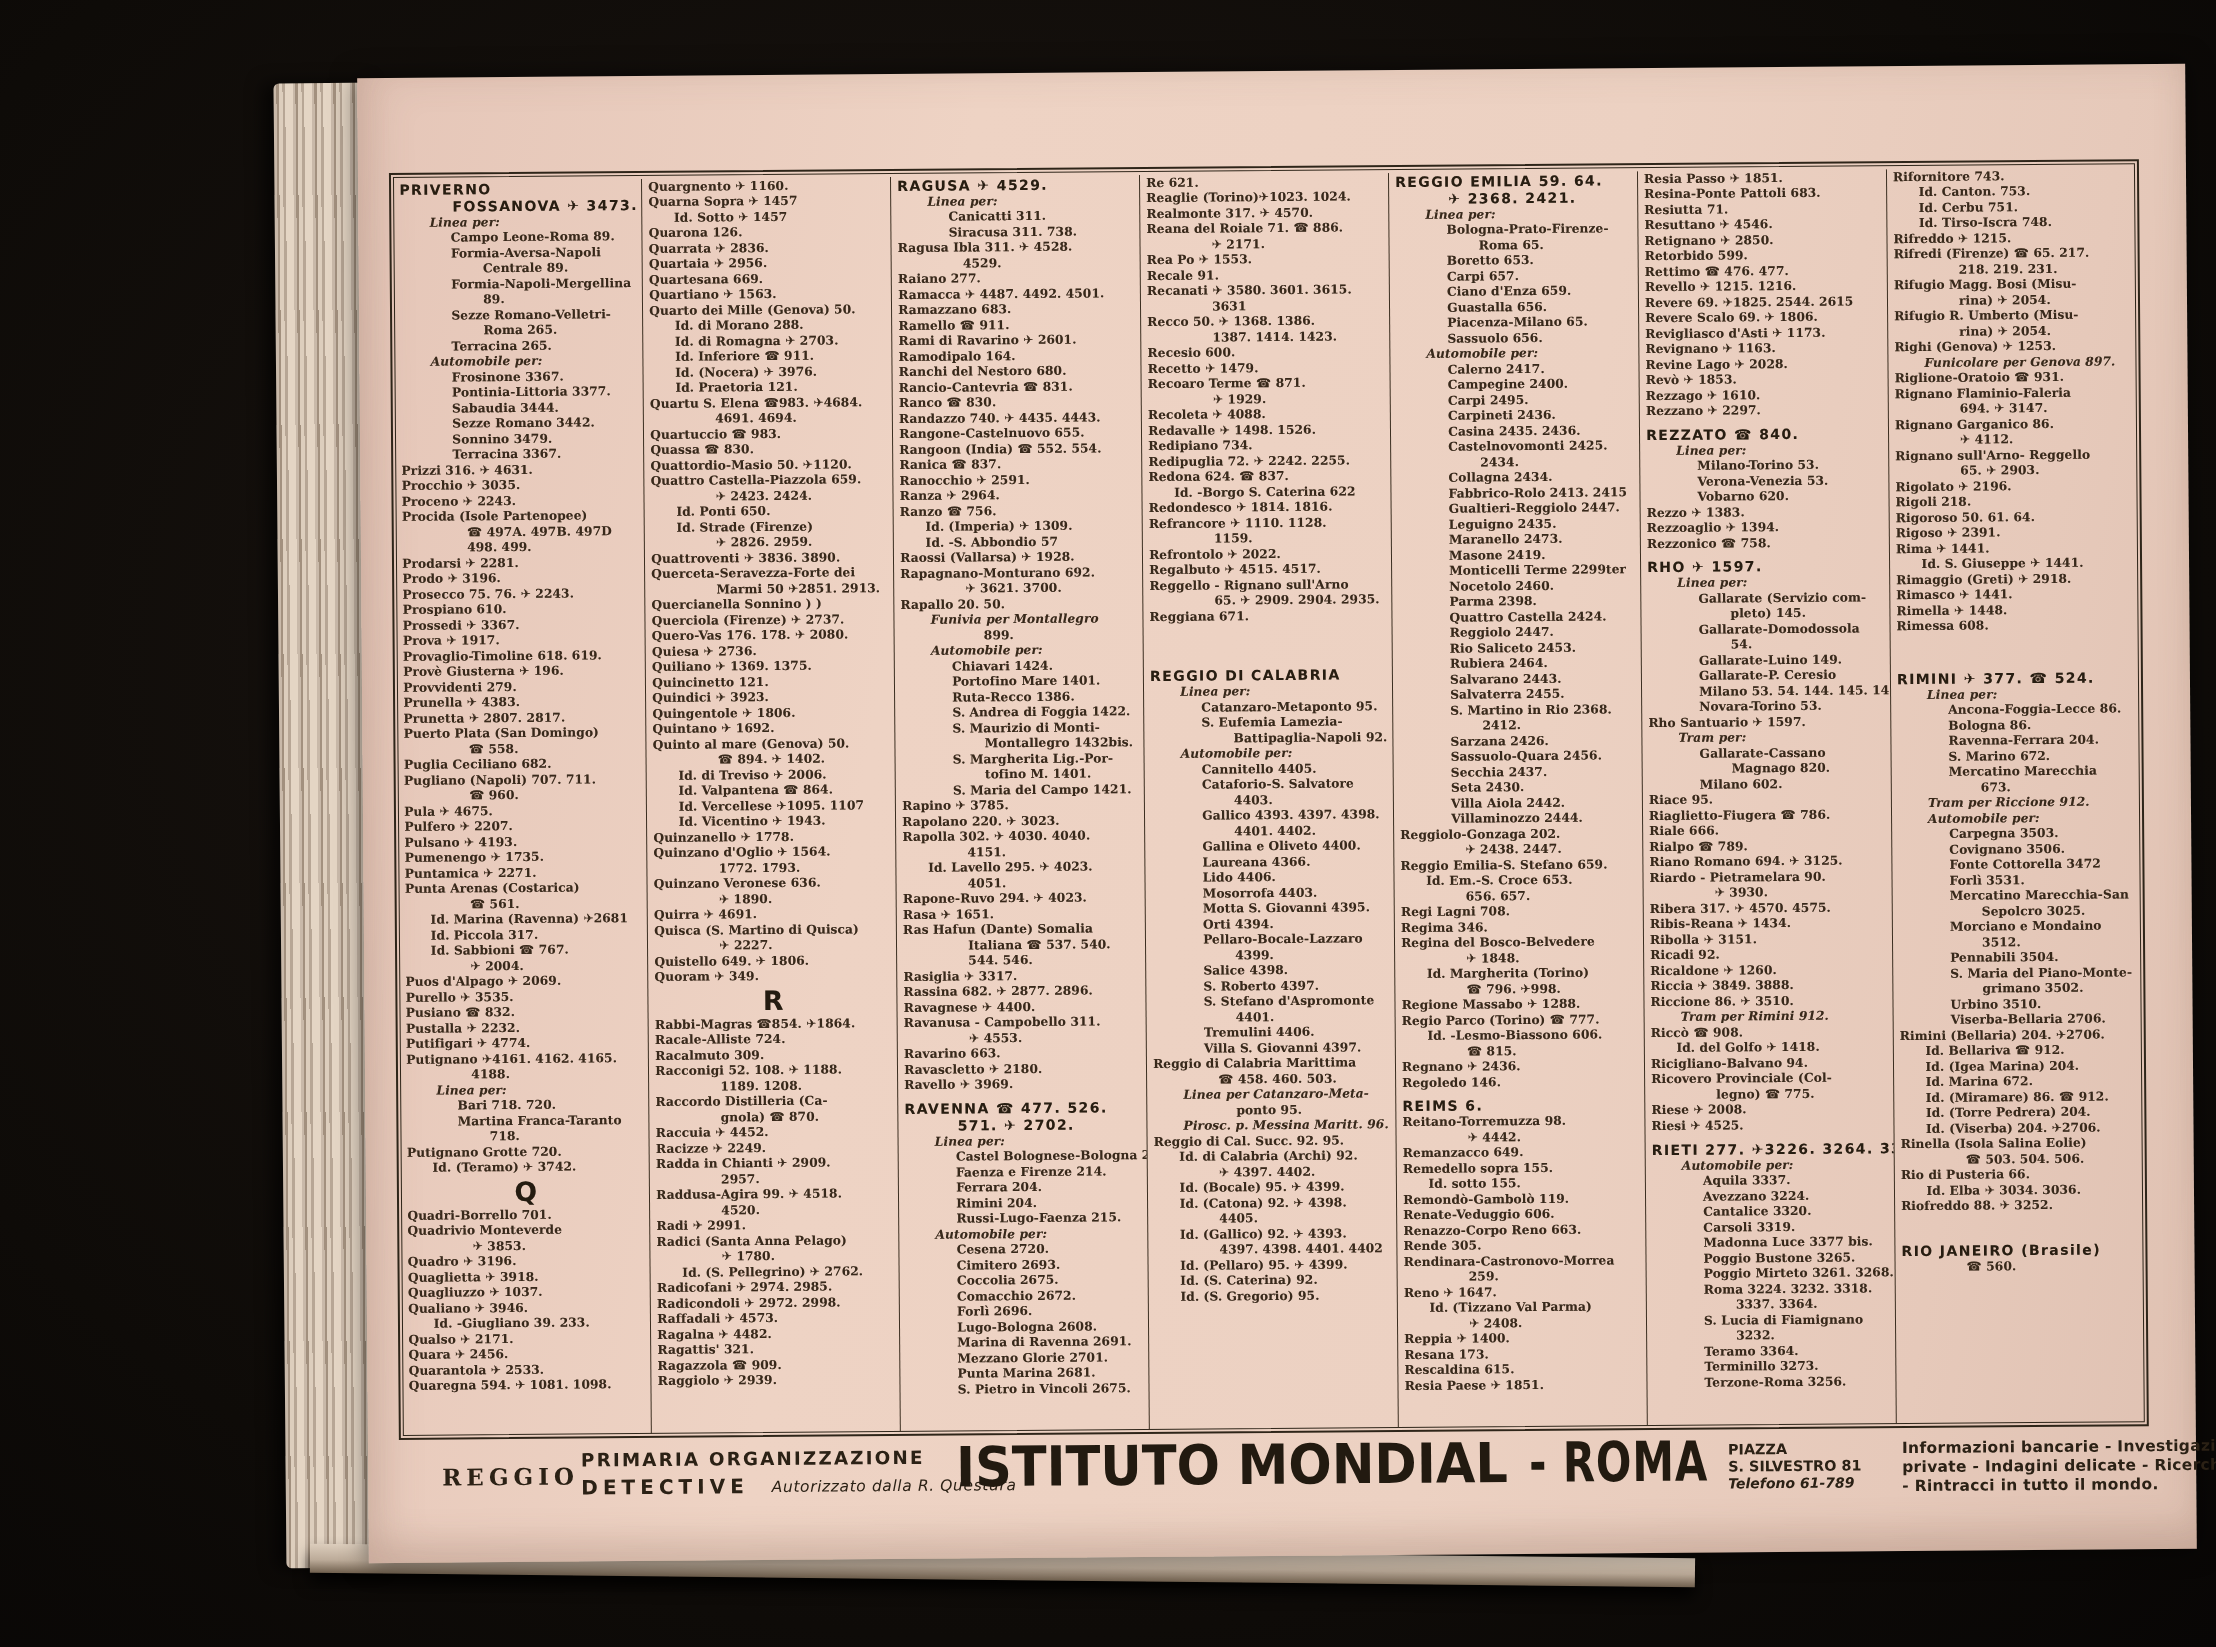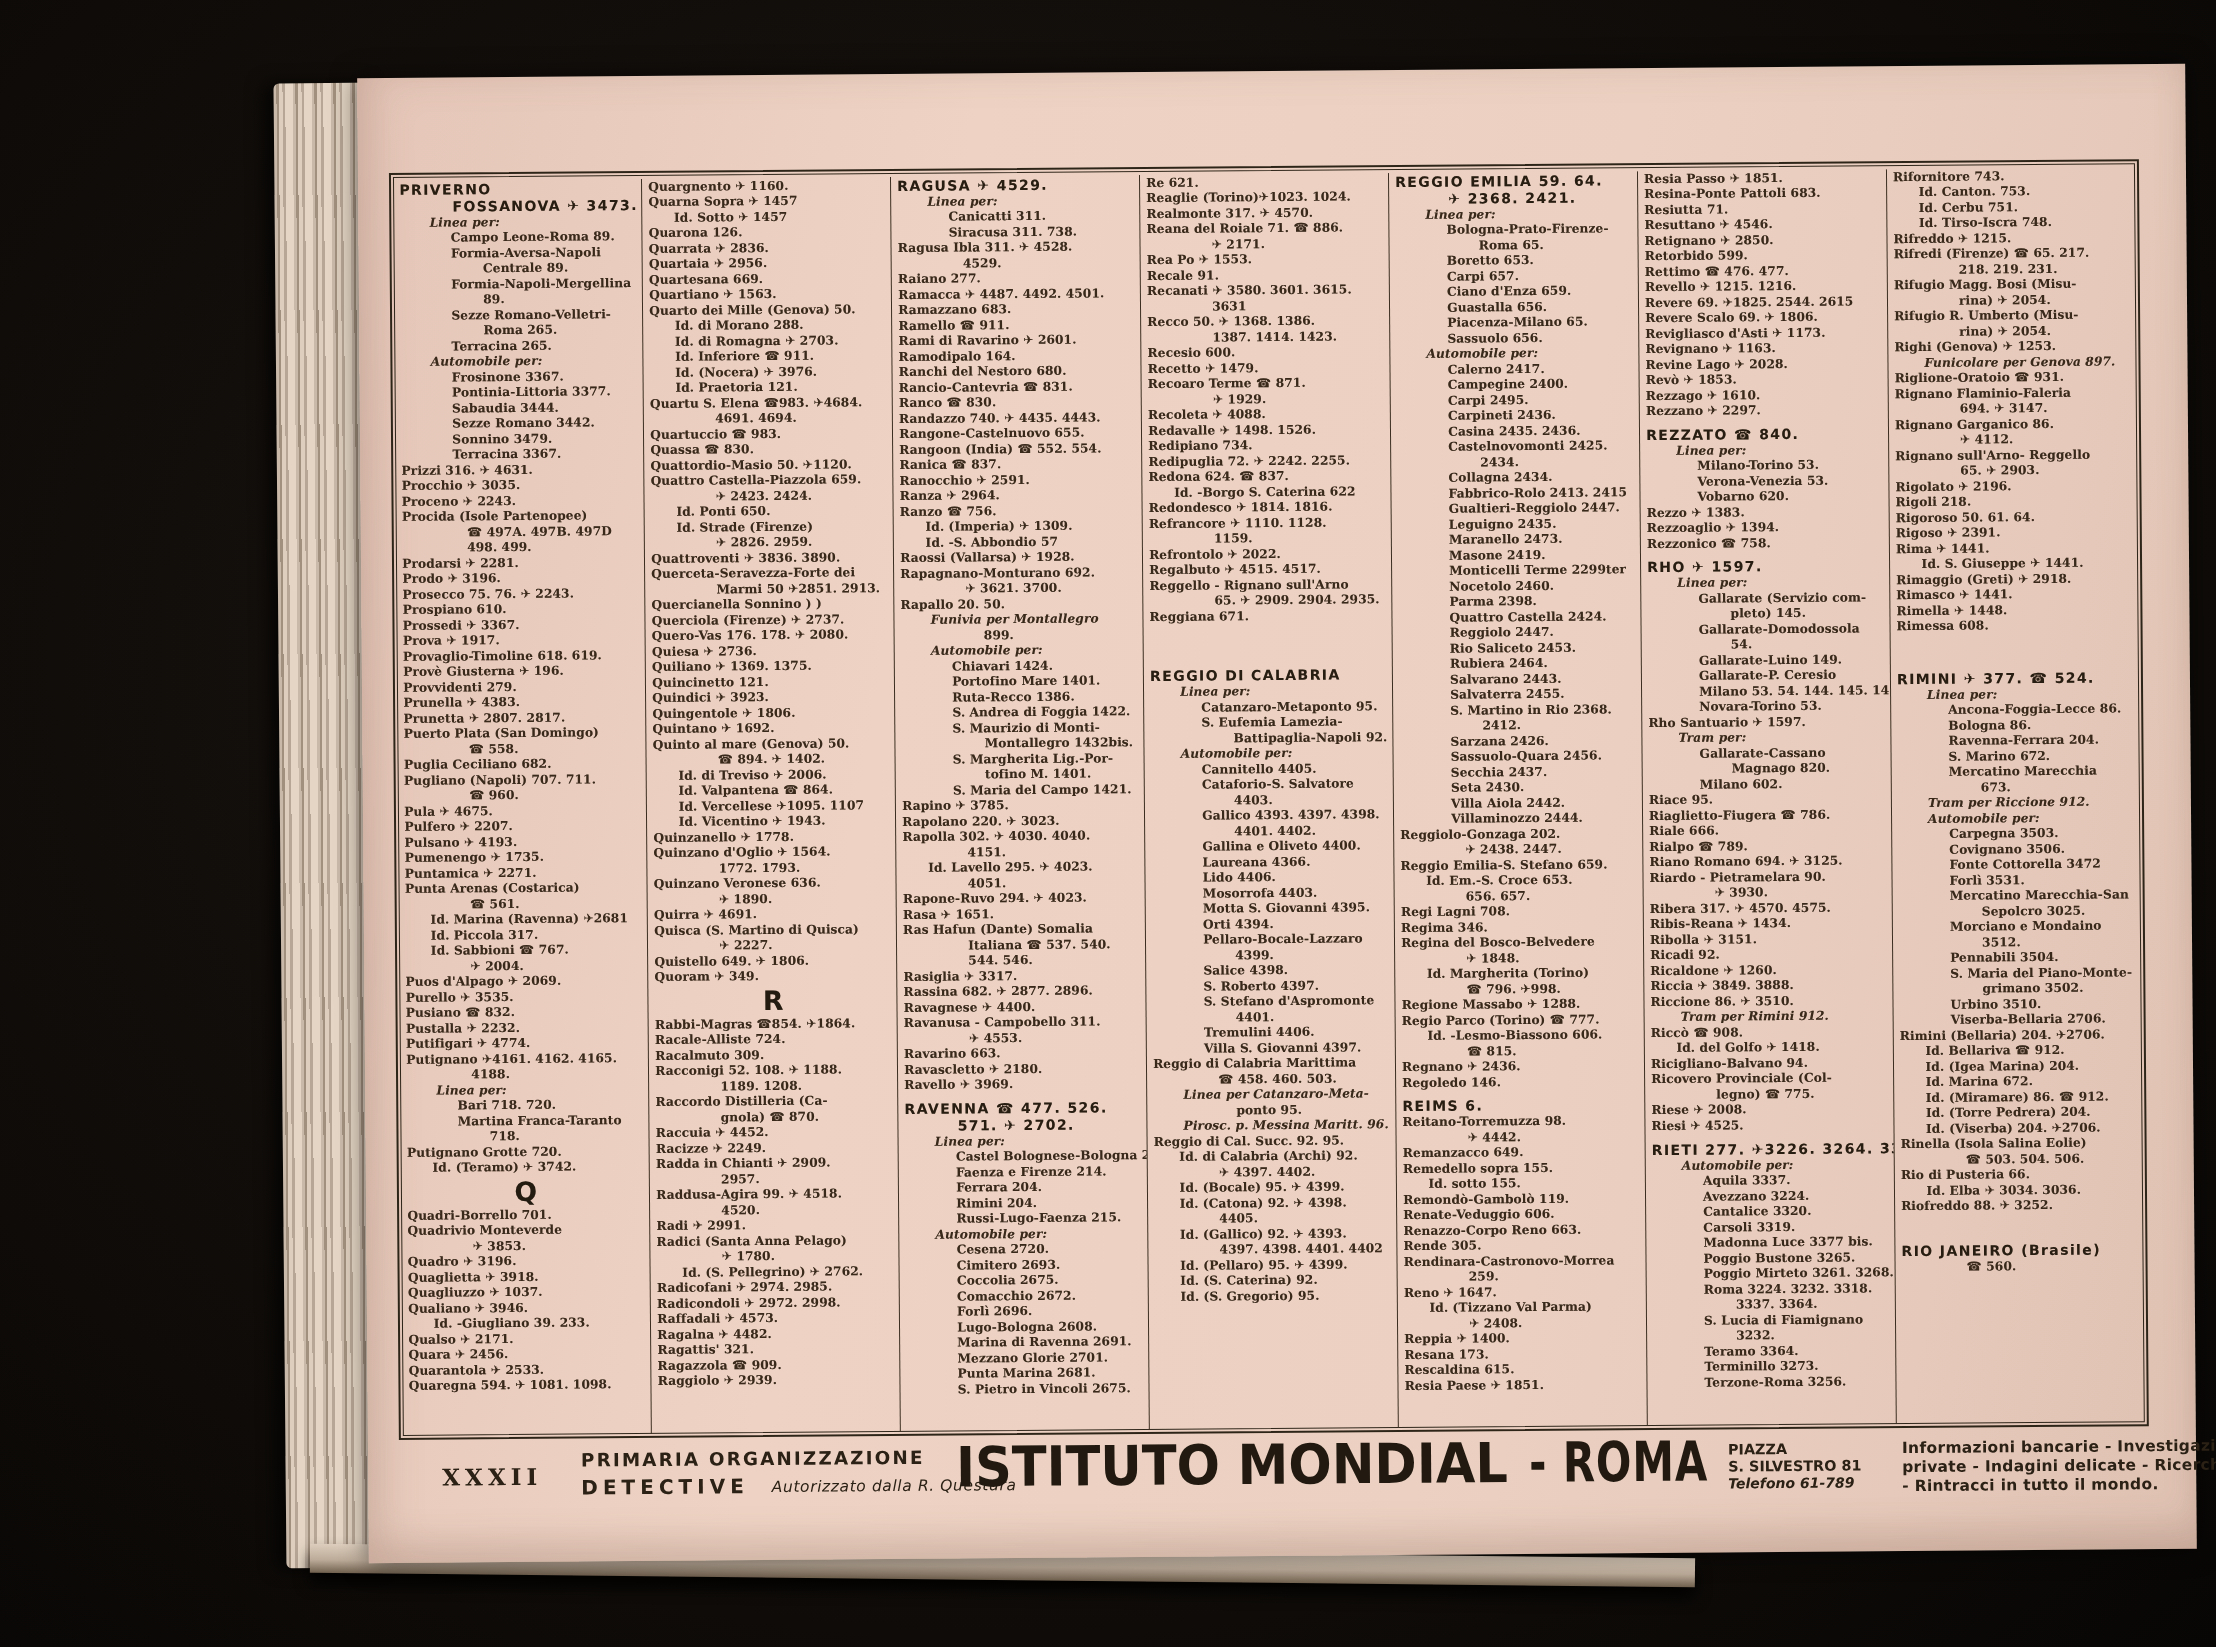--- a/index.html
+++ b/index.html
@@ -634,21 +634,21 @@
           <div class="ln g"></div>
           <div class="ln g"></div>
           <div class="ln g"></div>
           <div class="ln h">RIO JANEIRO (Brasile)</div>
           <div class="ln c">☎ 560.</div>
         </div>
       </div>
   </div>
 
   <div class="footer">
-    <div class="roman">XXXII</div>
+    <div class="roman">REGGIO</div>
     <div class="org">
       <div class="org-l1">PRIMARIA ORGANIZZAZIONE</div>
       <div>
         <span class="org-l2">DETECTIVE</span><span class="auth">Autorizzato dalla R. Questura</span>
       </div>
     </div>
     <div class="brand">
       <span>ISTITUTO MONDIAL</span>
       <span class="city">- ROMA</span>
     </div>

